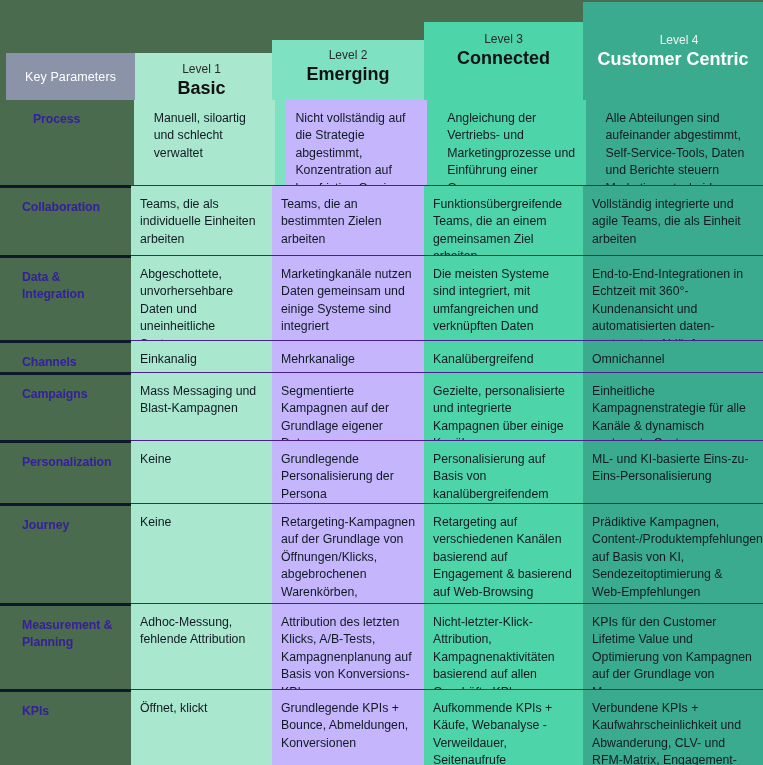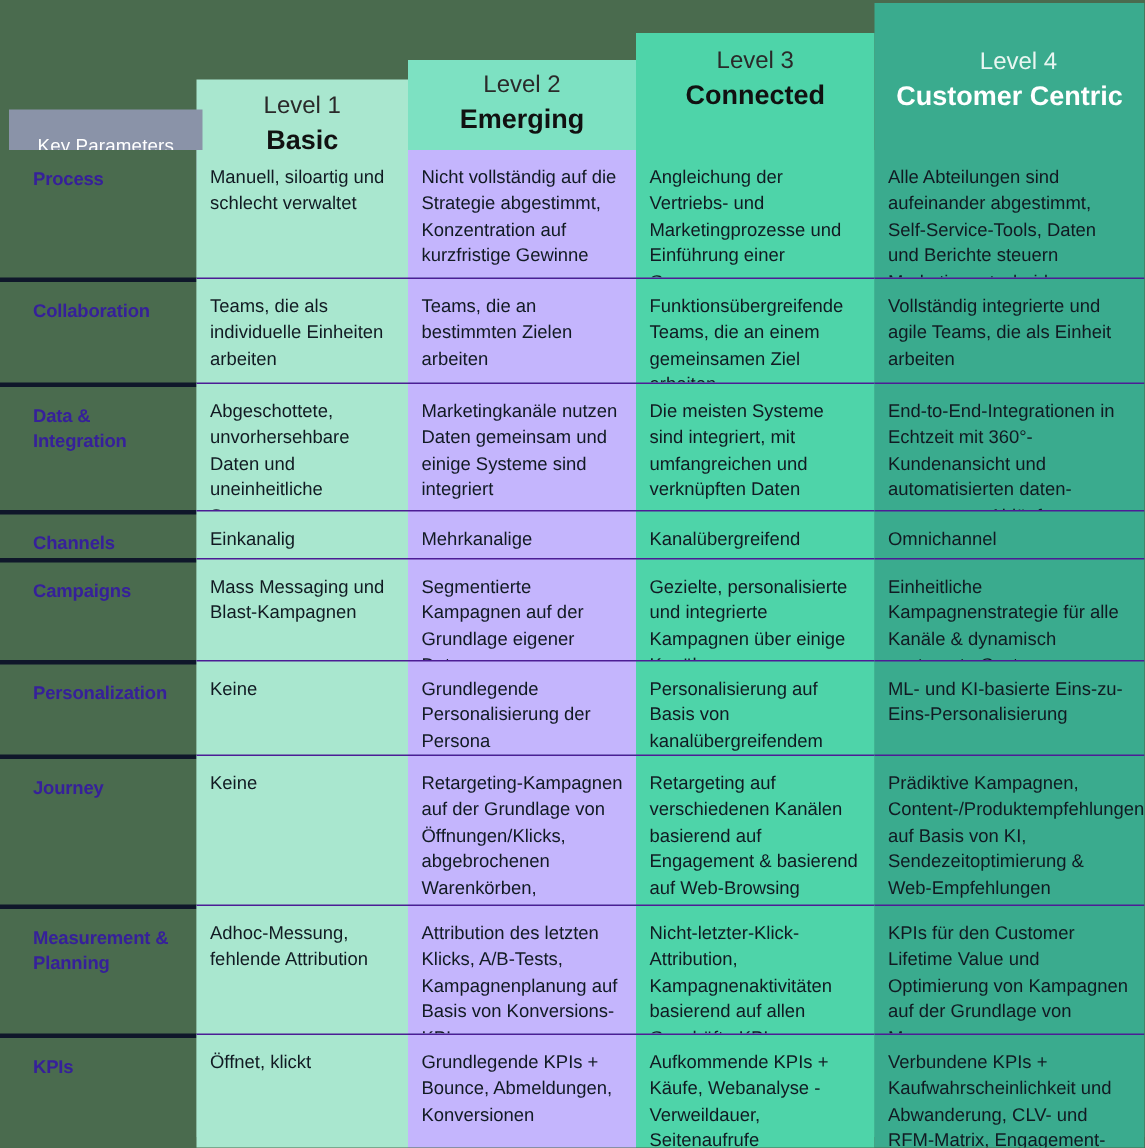--- a/index.html
+++ b/index.html
@@ -34,32 +34,31 @@
     top: 53px;
     width: 129px;
     height: 47px;
     background: #8a93a8;
     display: flex;
     align-items: center;
     justify-content: center;
     color: #ffffff;
     font-size: 12.5px;
     letter-spacing: .1px;
-    margin-top: 20px;
   }
 
   
   .hdr {
     position: absolute;
     text-align: center;
     line-height: 1.18;
   }
   .hdr .lvl {
     display: block;
-    font-size: 16px;
+    font-size: 12px;
     color: #2a2a2a;
     margin-bottom: 2px;
   }
   .hdr .nm {
     display: block;
     font-size: 18px;
     font-weight: bold;
     color: #111111;
   }
   #hdr-l1 { left: 131px; width: 141px; top: 62px; }
@@ -99,21 +98,21 @@
     font-size: 12.3px;
     padding-left: 22px;
     padding-top: 11px;
     letter-spacing: -0.1px;
   }
   .cell.c1 { width: 141px; background: #a9e7cf; }
   .cell.c2 { width: 152px; background: #c4b5fd; }
   .cell.c3 { width: 159px; background: #4ed4a9; }
   .cell.c4 { width: 180px; background: #3aab8e; }
 
-  .r0 .cell { height: 85px; }
+  .r0 .cell { height: 85px; margin-left: 11px; }
   .r1 .cell { height: 70px; }
   .r2 .cell { height: 85px; }
   .r3 .cell { height: 32px; }
   .r4 .cell { height: 68px; }
   .r5 .cell { height: 63px; }
   .r6 .cell { height: 100px; }
   .r7 .cell { height: 86px; }
   .r8 .cell { height: 99px; }
 </style>
 </head>

